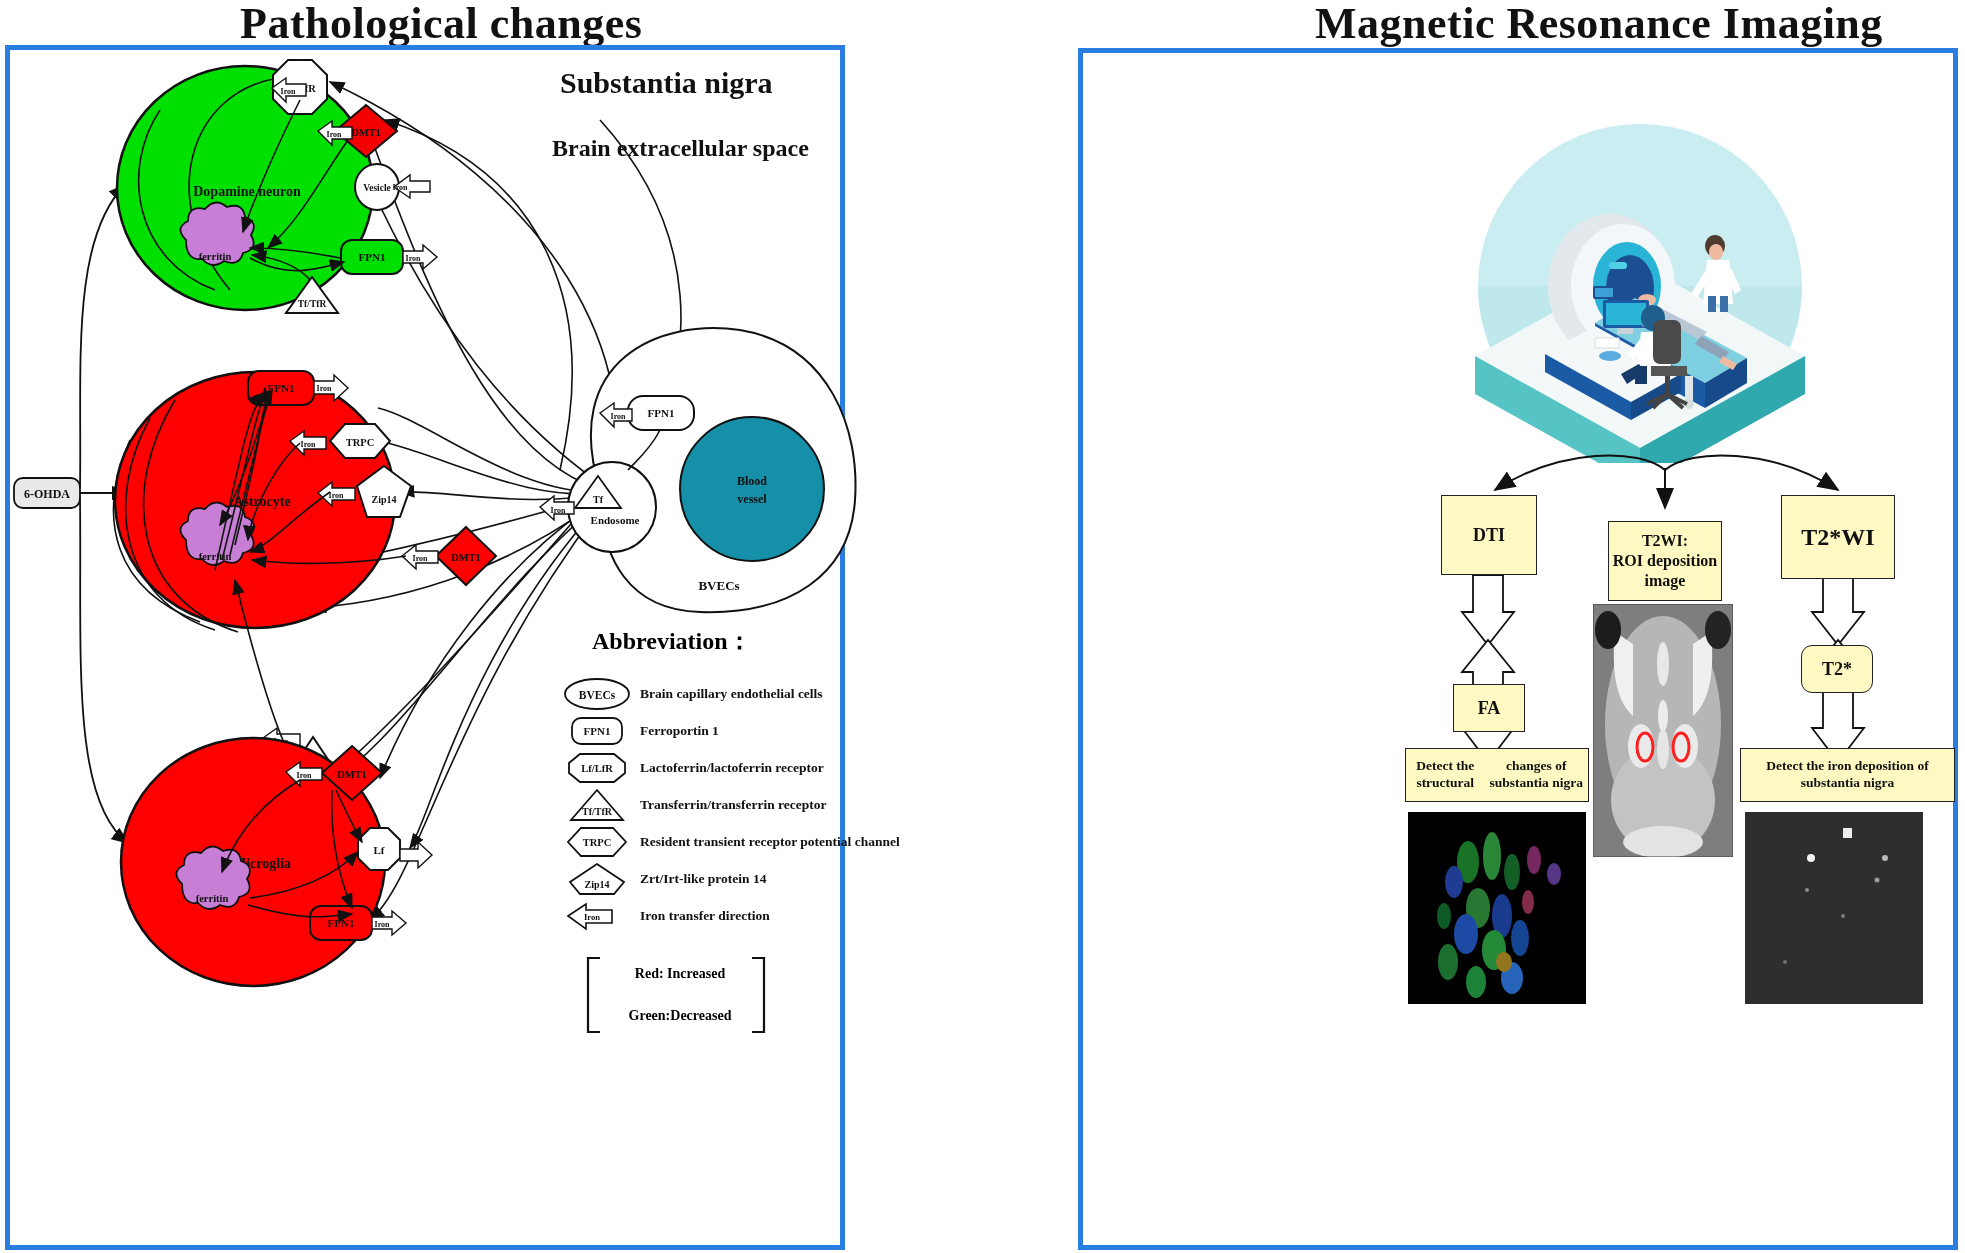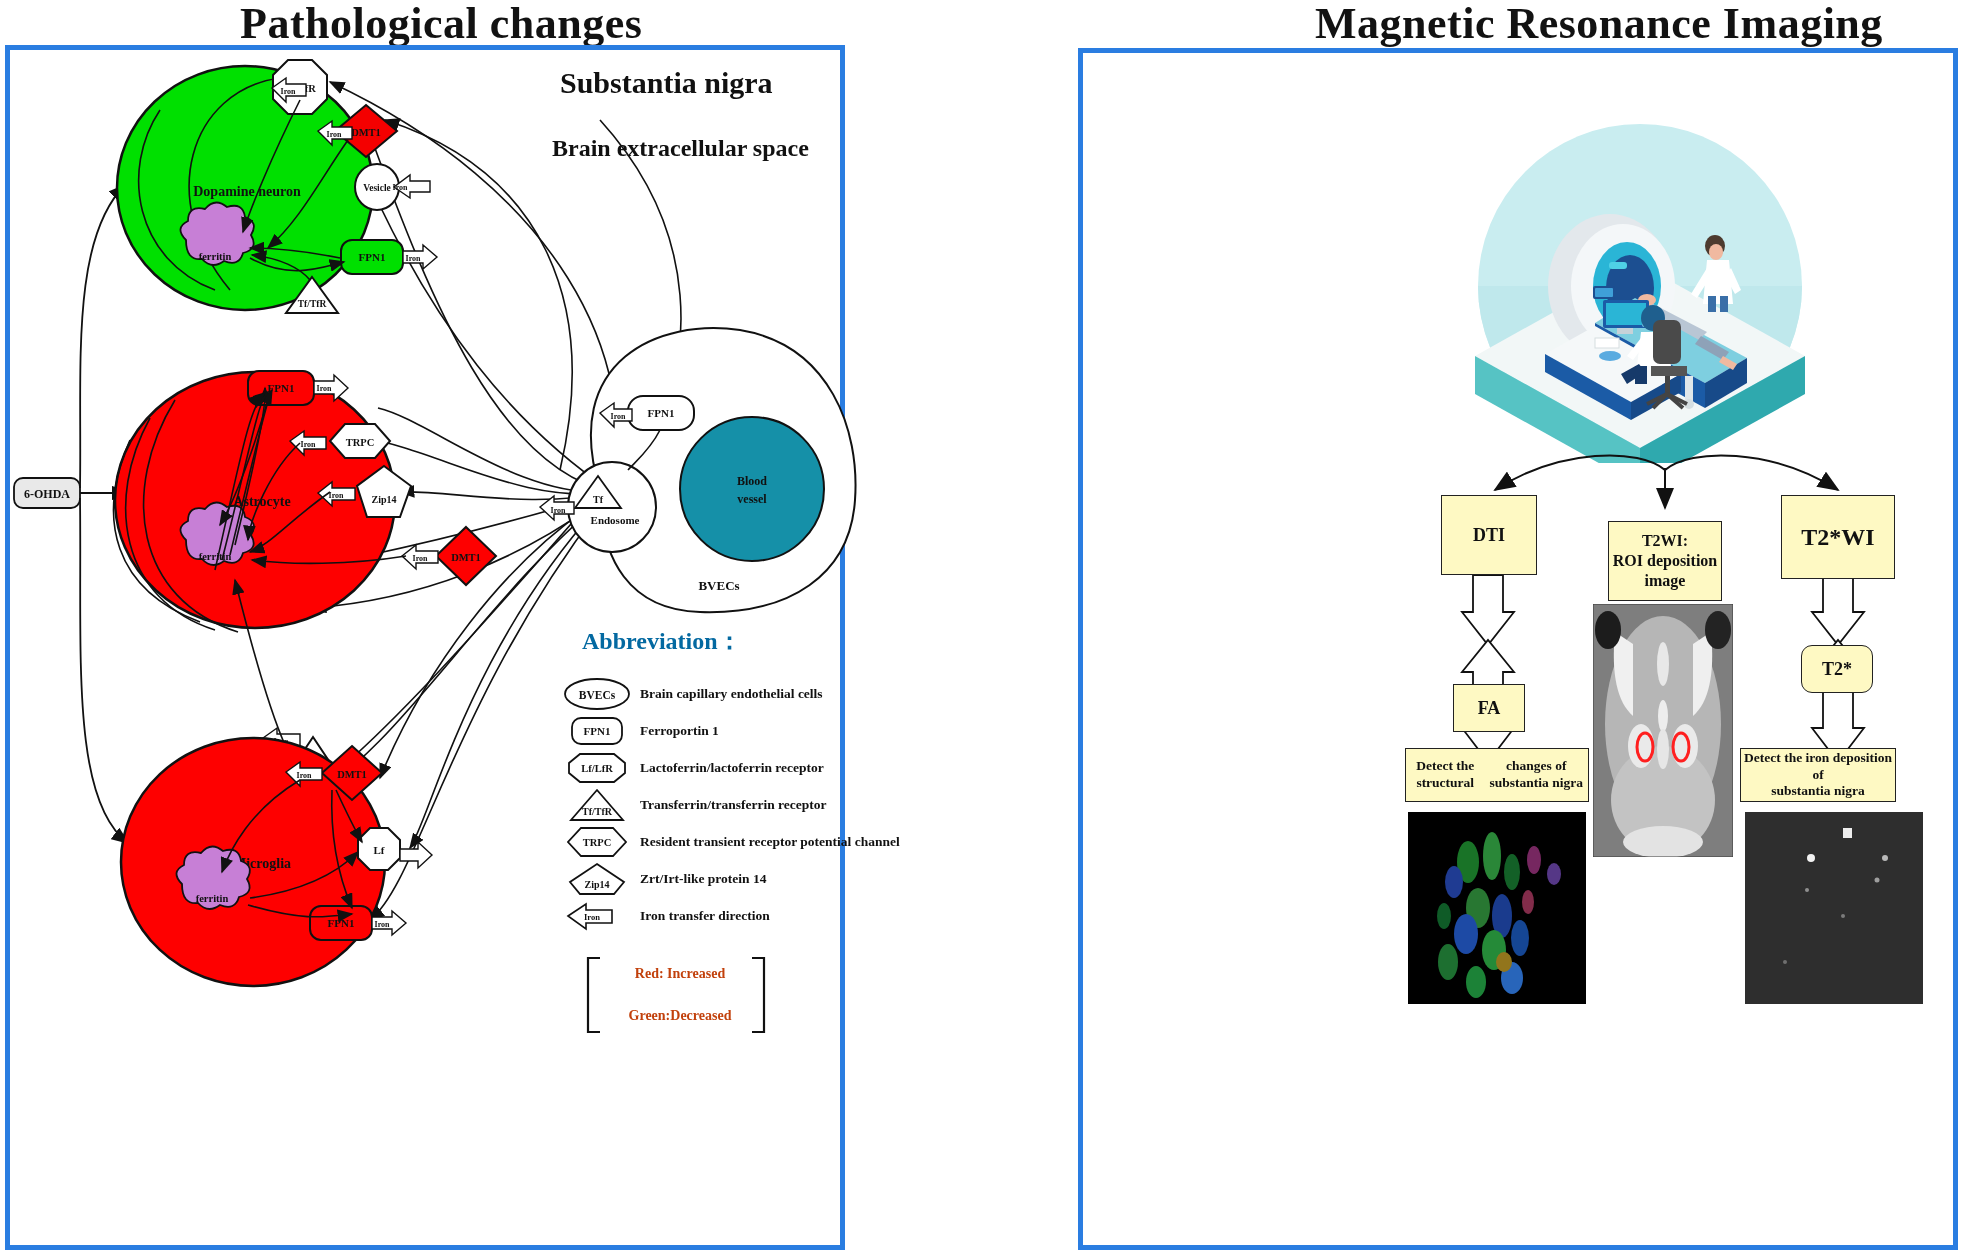--- a/index.html
+++ b/index.html
@@ -23,26 +23,26 @@
   
   .dlabel{font-family:"Liberation Serif",serif;font-weight:bold;fill:#111;}
 
   
   .sn-head{position:absolute;font-family:"Liberation Serif",serif;font-weight:bold;color:#111;white-space:nowrap;}
   #sn-title{left:560px;top:66px;font-size:30px;}
   #bes-title{left:552px;top:135px;font-size:24px;}
 
   
   #abbrev{position:absolute;left:560px;top:625px;width:280px;}
-  #abbrev-title{font-size:24px;font-weight:bold;color:#0369a1;margin-left:22px;}
+  #abbrev-title{font-size:24px;font-weight:bold;color:#000000;margin-left:32px;}
   .abr-row{display:flex;align-items:center;height:37px;}
   .abr-shape{width:74px;flex:0 0 74px;height:34px;position:relative;}
   .abr-text{font-size:13.5px;font-weight:bold;color:#111;white-space:nowrap;padding-left:6px;}
   .legend-box{margin-top:18px;margin-left:10px;position:relative;width:220px;height:86px;}
-  .legend-line{position:absolute;left:0;width:100%;text-align:center;font-size:14px;font-weight:bold;color:#c2410c;}
+  .legend-line{position:absolute;left:0;width:100%;text-align:center;font-size:14px;font-weight:bold;color:#000000;}
 
   
   .mri-illus{position:absolute;left:1395px;top:118px;width:490px;height:345px;}
   .flow-box{position:absolute;box-sizing:border-box;border:1.6px solid #222;background:#fef9c3;
             display:flex;align-items:center;justify-content:center;text-align:center;
             font-family:"Liberation Serif",serif;font-weight:bold;color:#111;line-height:1.25;}
   .t2wi-img{position:absolute;background:#9a9a9a;}
   .dti-img{position:absolute;background:#000;}
   .t2s-img{position:absolute;background:#2f2f2f;}
 
@@ -548,21 +548,21 @@
 
   <div class="flow-box" style="left:1801px;top:645px;width:72px;height:48px;font-size:18px;border-radius:11px;">
     <span>T2*</span>
   </div>
 
   <div class="flow-box" style="left:1405px;top:748px;width:184px;height:54px;font-size:13.5px;flex-direction:row;">
     <span>Detect the structural</span>
     <span>changes of substantia nigra</span>
   </div>
 
-  <div class="flow-box" style="left:1740px;top:748px;width:156px;height:54px;font-size:13.5px;flex-direction:column;">
+  <div class="flow-box" style="left:1740px;top:748px;width:215px;height:54px;font-size:13.5px;flex-direction:column;">
     <span>Detect the iron deposition of</span>
     <span>substantia nigra</span>
   </div>
 
   <svg class="t2wi-img" style="left:1593px;top:604px;width:140px;height:253px;" viewBox="0 0 140 253">
     <rect width="140" height="253" fill="#7e7e7e"></rect>
     <ellipse cx="70" cy="120" rx="58" ry="108" fill="#b6b6b6"></ellipse>
     <ellipse cx="70" cy="196" rx="52" ry="54" fill="#c3c3c3"></ellipse>
     <path d="M22,28 C18,70 24,98 40,112 L40,40 Z" fill="#f0f0f0"></path>
     <path d="M118,28 C122,70 116,98 100,112 L100,40 Z" fill="#efefef"></path>

